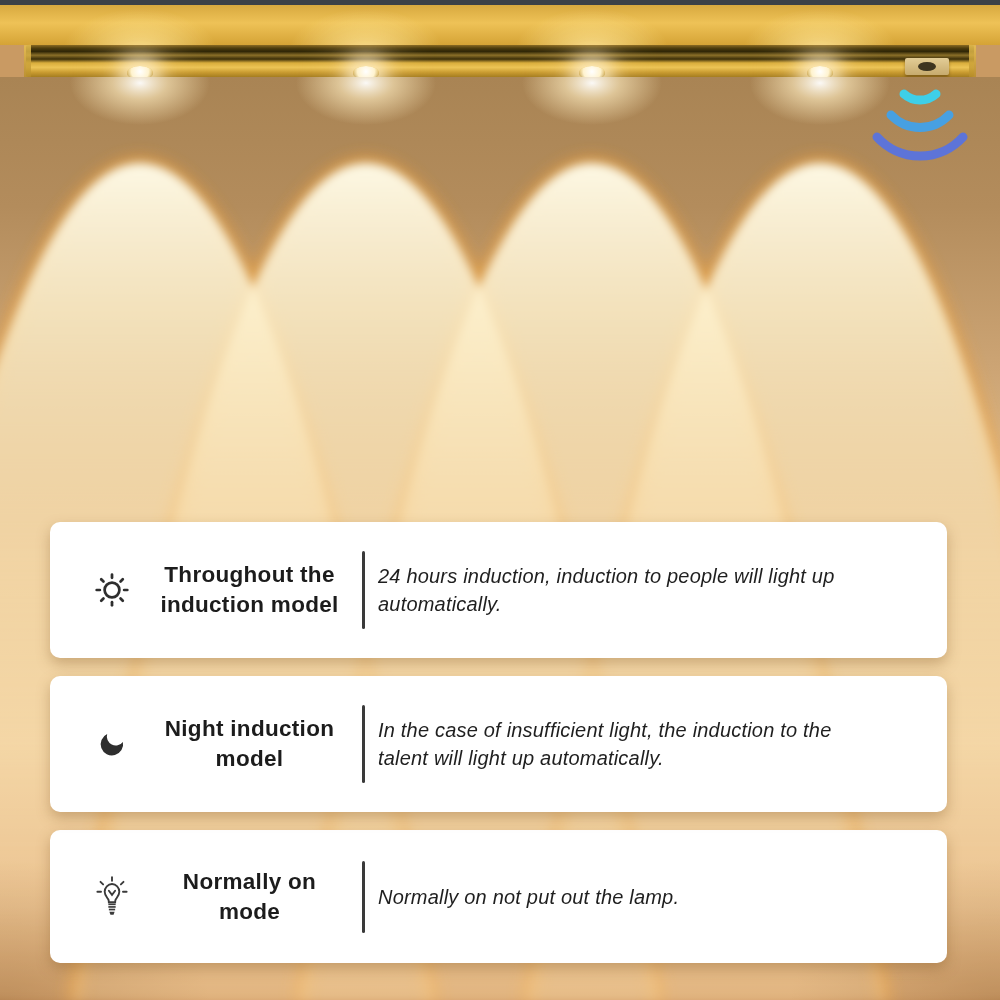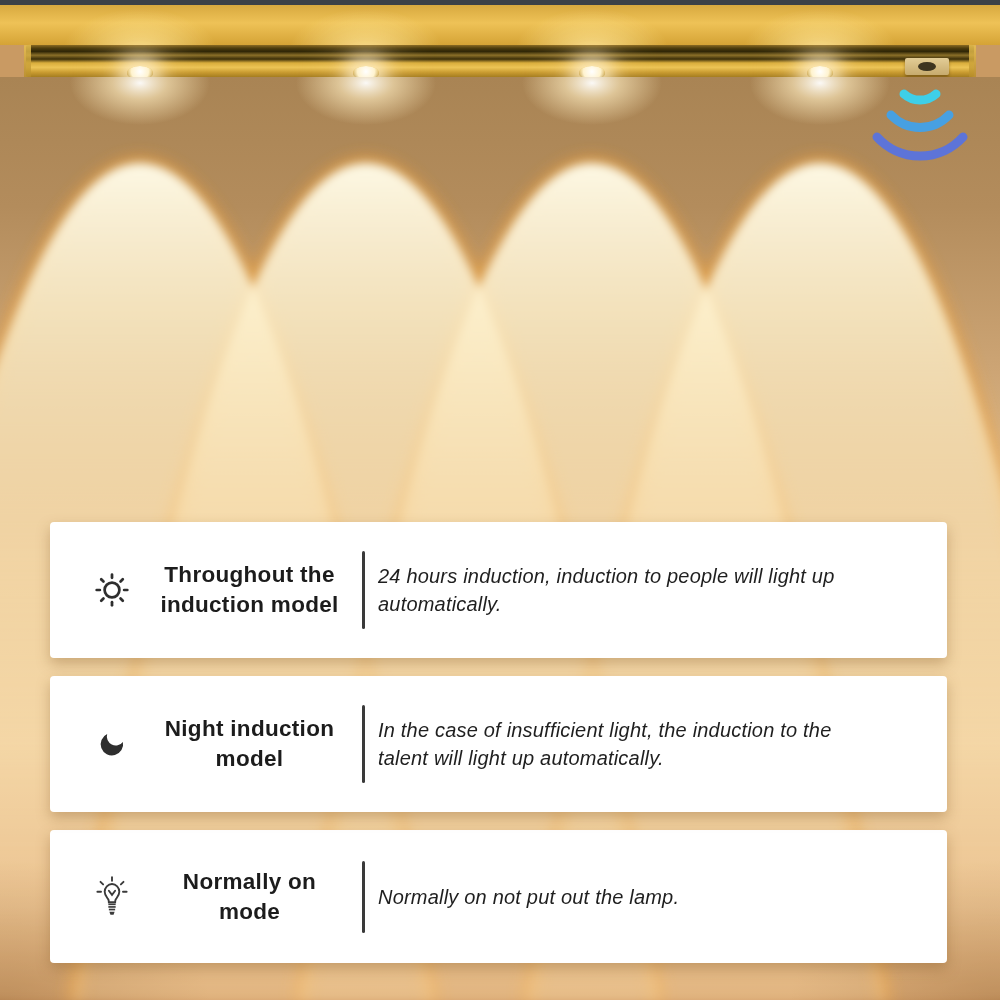--- a/index.html
+++ b/index.html
@@ -62,21 +62,21 @@
     background:
       radial-gradient(300px 200px at 0% 100%, rgba(130,80,34,.45), rgba(130,80,34,0) 70%),
       radial-gradient(300px 200px at 100% 100%, rgba(130,80,34,.45), rgba(130,80,34,0) 70%),
       linear-gradient(180deg,#a98454 0%,#b38c5c 14%,#cda575 32%,#e9c796 52%,#f2d4a4 72%,#e7bc8a 90%,#d29c66 100%);
   }
   .beams{position:absolute;left:0;top:0;}
   
   .wave-icon{position:absolute;left:868px;top:84px;}
   
   .card{
-    position:absolute;left:50px;width:897px;background:#ffffff;border-radius:4px;
+    position:absolute;left:50px;width:897px;background:#ffffff;border-radius:10px;
     box-shadow:0 6px 14px rgba(125,82,35,.35);
     display:flex;align-items:center;padding:0 26px 0 30px;box-sizing:border-box;
   }
   .card-1{top:522px;height:136px;}
   .card-2{top:676px;height:136px;}
   .card-3{top:830px;height:133px;}
   .mode-icon{width:64px;display:flex;justify-content:center;align-items:center;flex:0 0 64px;}
   .mode-title{
     width:195px;flex:0 0 195px;margin-left:8px;text-align:center;
     font-weight:bold;font-size:22.5px;line-height:30px;color:#1c1c1c;

